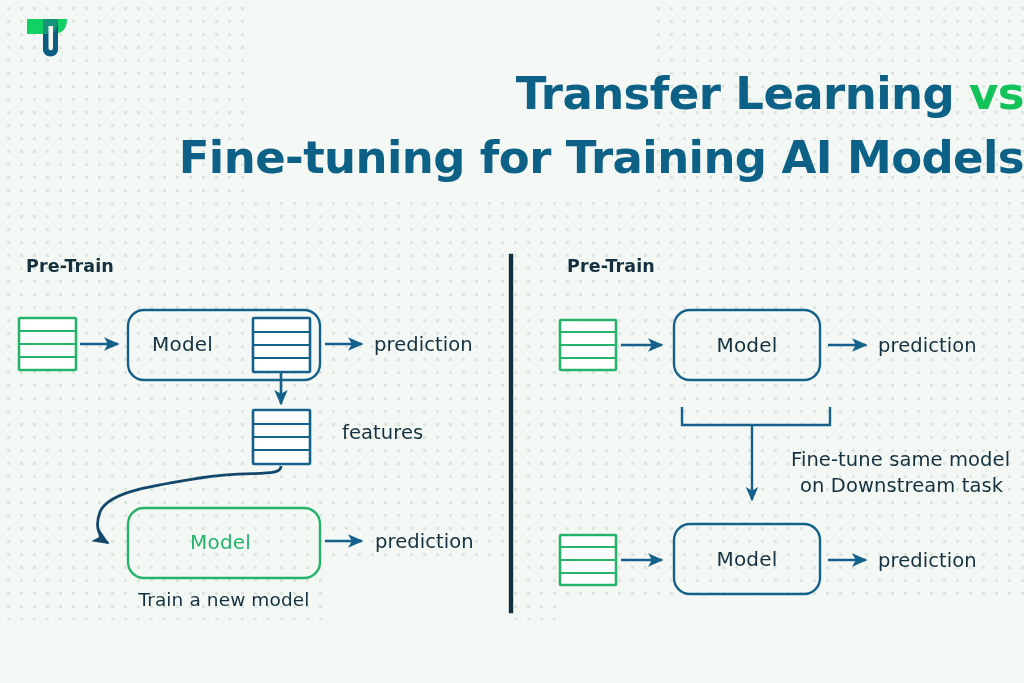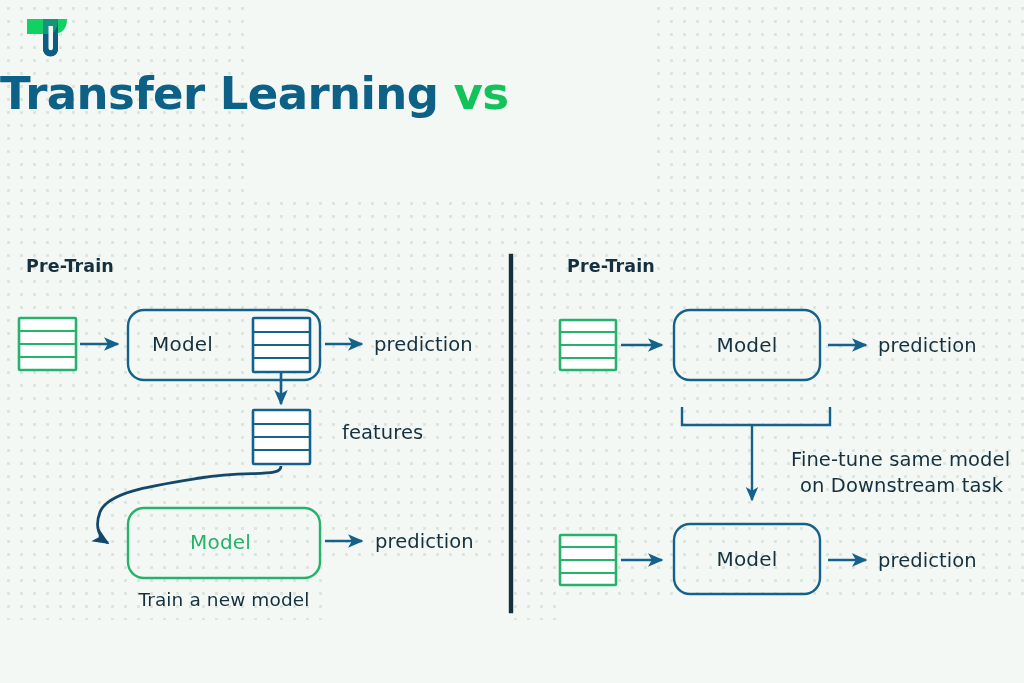--- a/index.html
+++ b/index.html
@@ -44,21 +44,21 @@
     width: 58px;
     height: 54px;
   }
 
   
   #title {
     position: absolute;
     left: 0;
     top: 62px;
     width: 1024px;
-    text-align: left;
+    text-align: right;
     font-family: "DejaVu Sans", sans-serif;
     font-weight: bold;
     font-size: 45px;
     line-height: 1.42;
     letter-spacing: -0.6px;
     color: #0e6186;
     white-space: nowrap;
   }
   #title .vs { color: #14c25a; }
   #title .line { display: block; }
@@ -163,20 +163,21 @@
       <path d="M19,5 h15 v30 a7.5,7.5 0 0 1 -15,0 Z" fill="#0c5d82"></path>
 
       <path d="M19,5 H34 Q34,20 23,20 H19 Z" fill="#13947b"></path>
 
       <path d="M24.5,12 h4.5 v22 a2.25,2.25 0 0 1 -4.5,0 Z" fill="#f4f8f4"></path>
     </svg>
   </div>
 
   <div id="title">
     <span class="line"><span>Transfer Learning </span><span class="vs">vs</span></span>
+    <span class="line">Fine-tuning for Training AI Models</span>
   </div>
 
   <svg id="diagram" viewBox="0 0 1024 683">
     <defs>
       <marker id="ah" markerWidth="7" markerHeight="7" refX="5.4" refY="3" orient="auto" markerUnits="strokeWidth">
         <path d="M0,0.4 L6,3 L0,5.6 L1.5,3 Z" fill="#14618c"></path>
       </marker>
       <marker id="ahd" markerWidth="7" markerHeight="7" refX="5.4" refY="3" orient="auto" markerUnits="strokeWidth">
         <path d="M0,0.4 L6,3 L0,5.6 L1.5,3 Z" fill="#13476b"></path>
       </marker>

